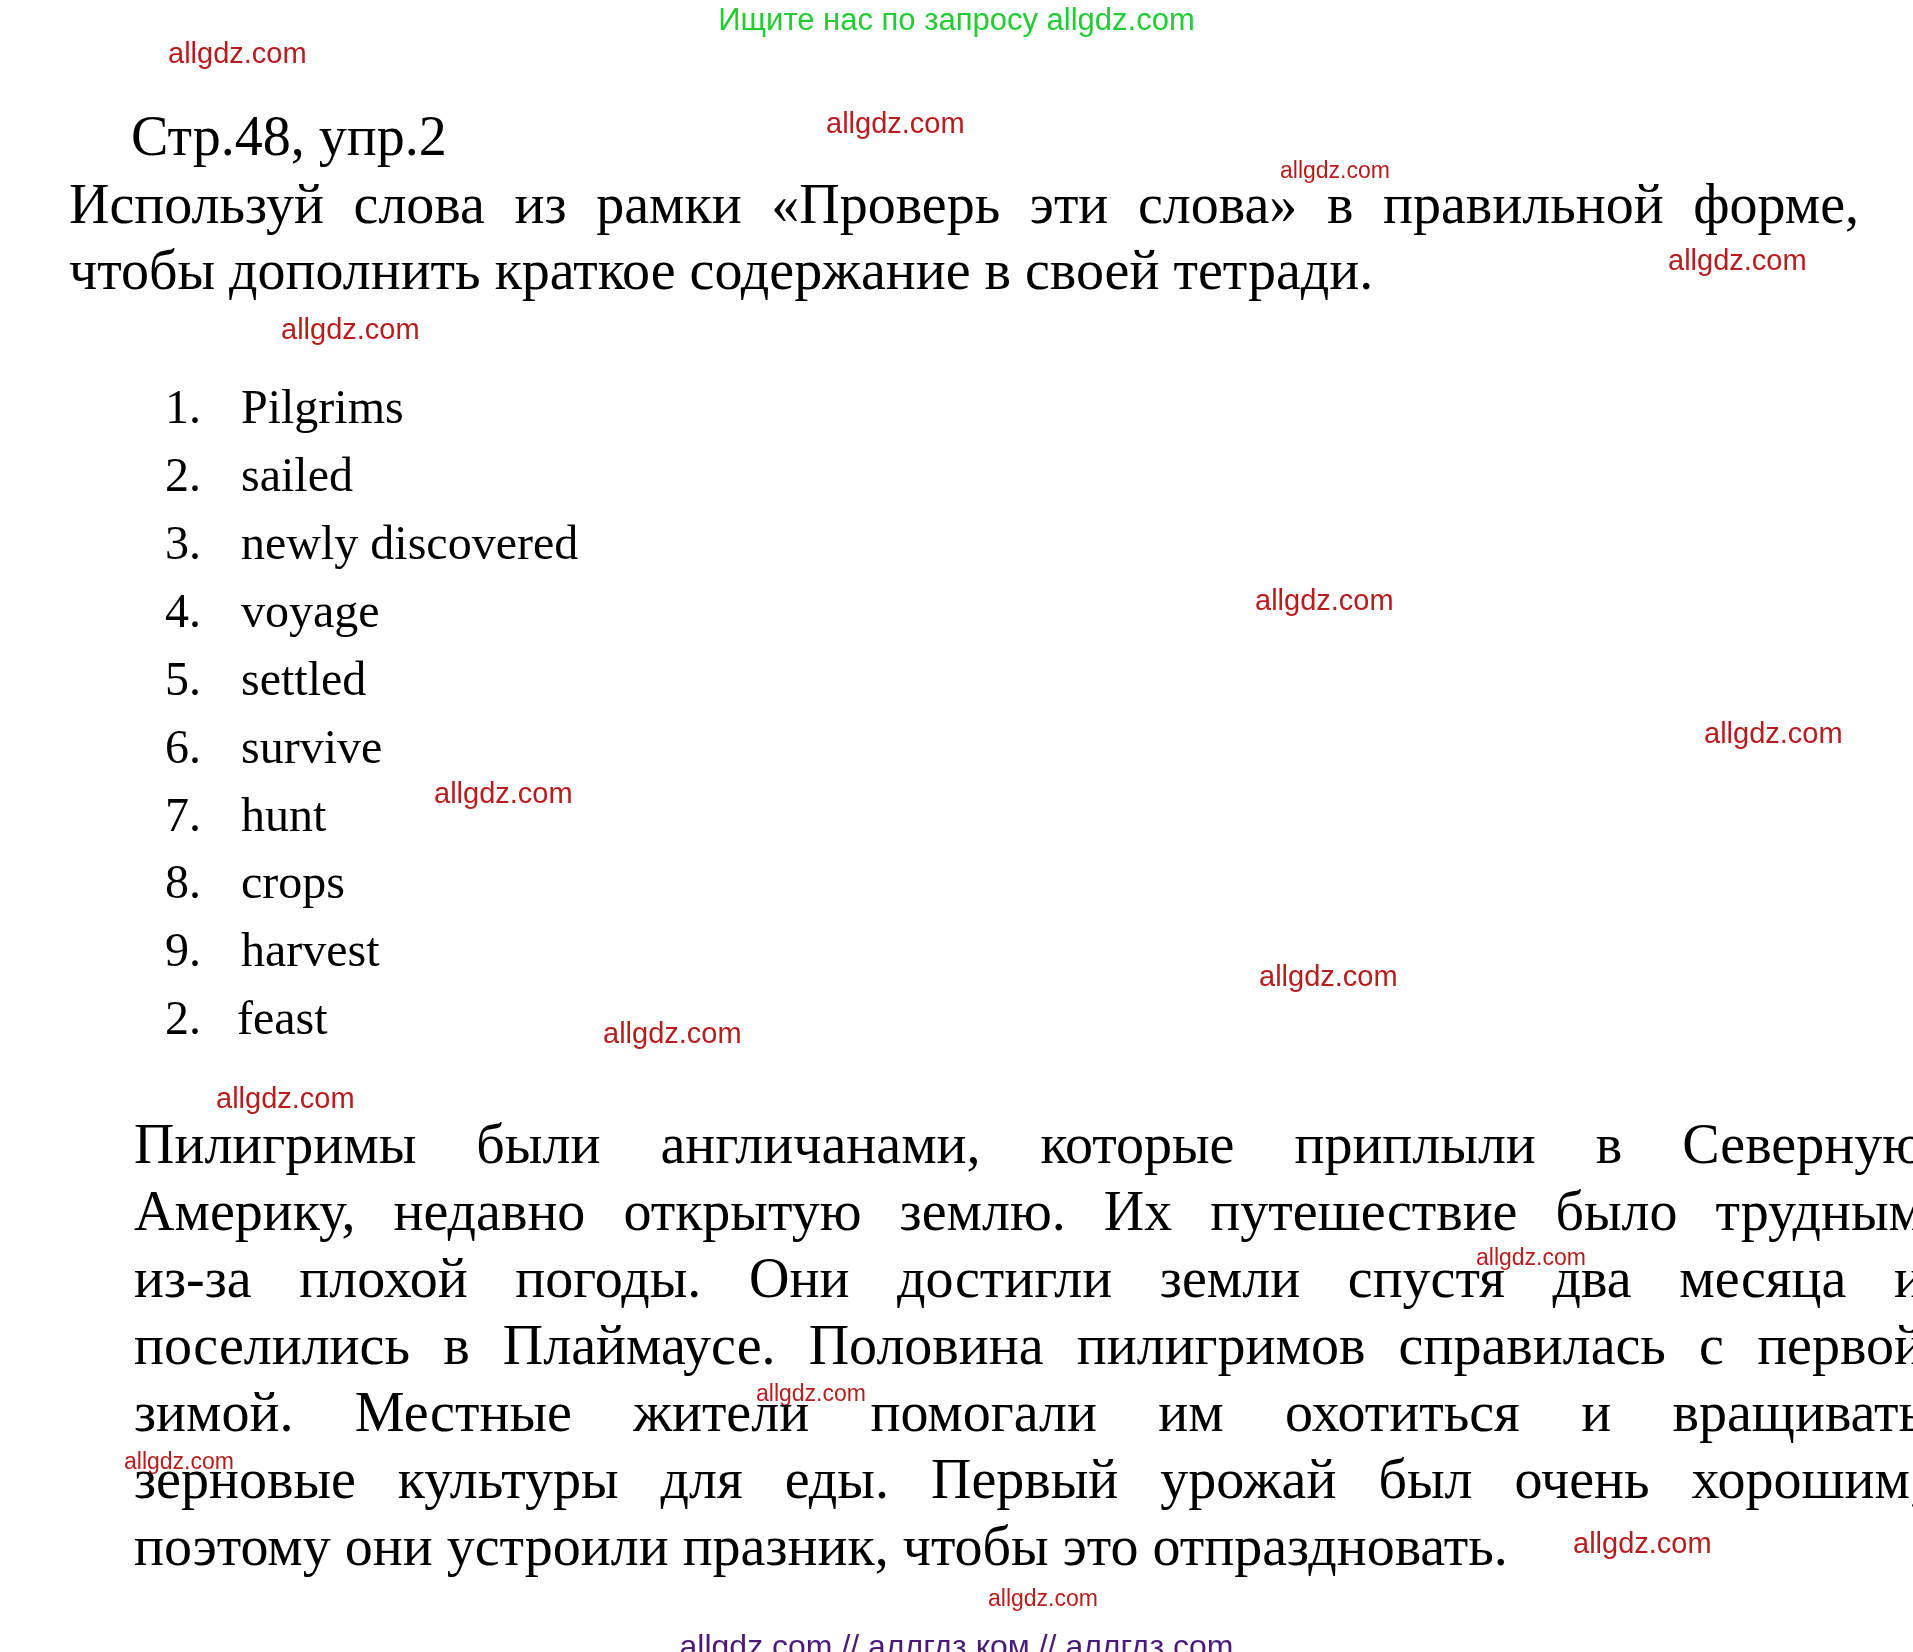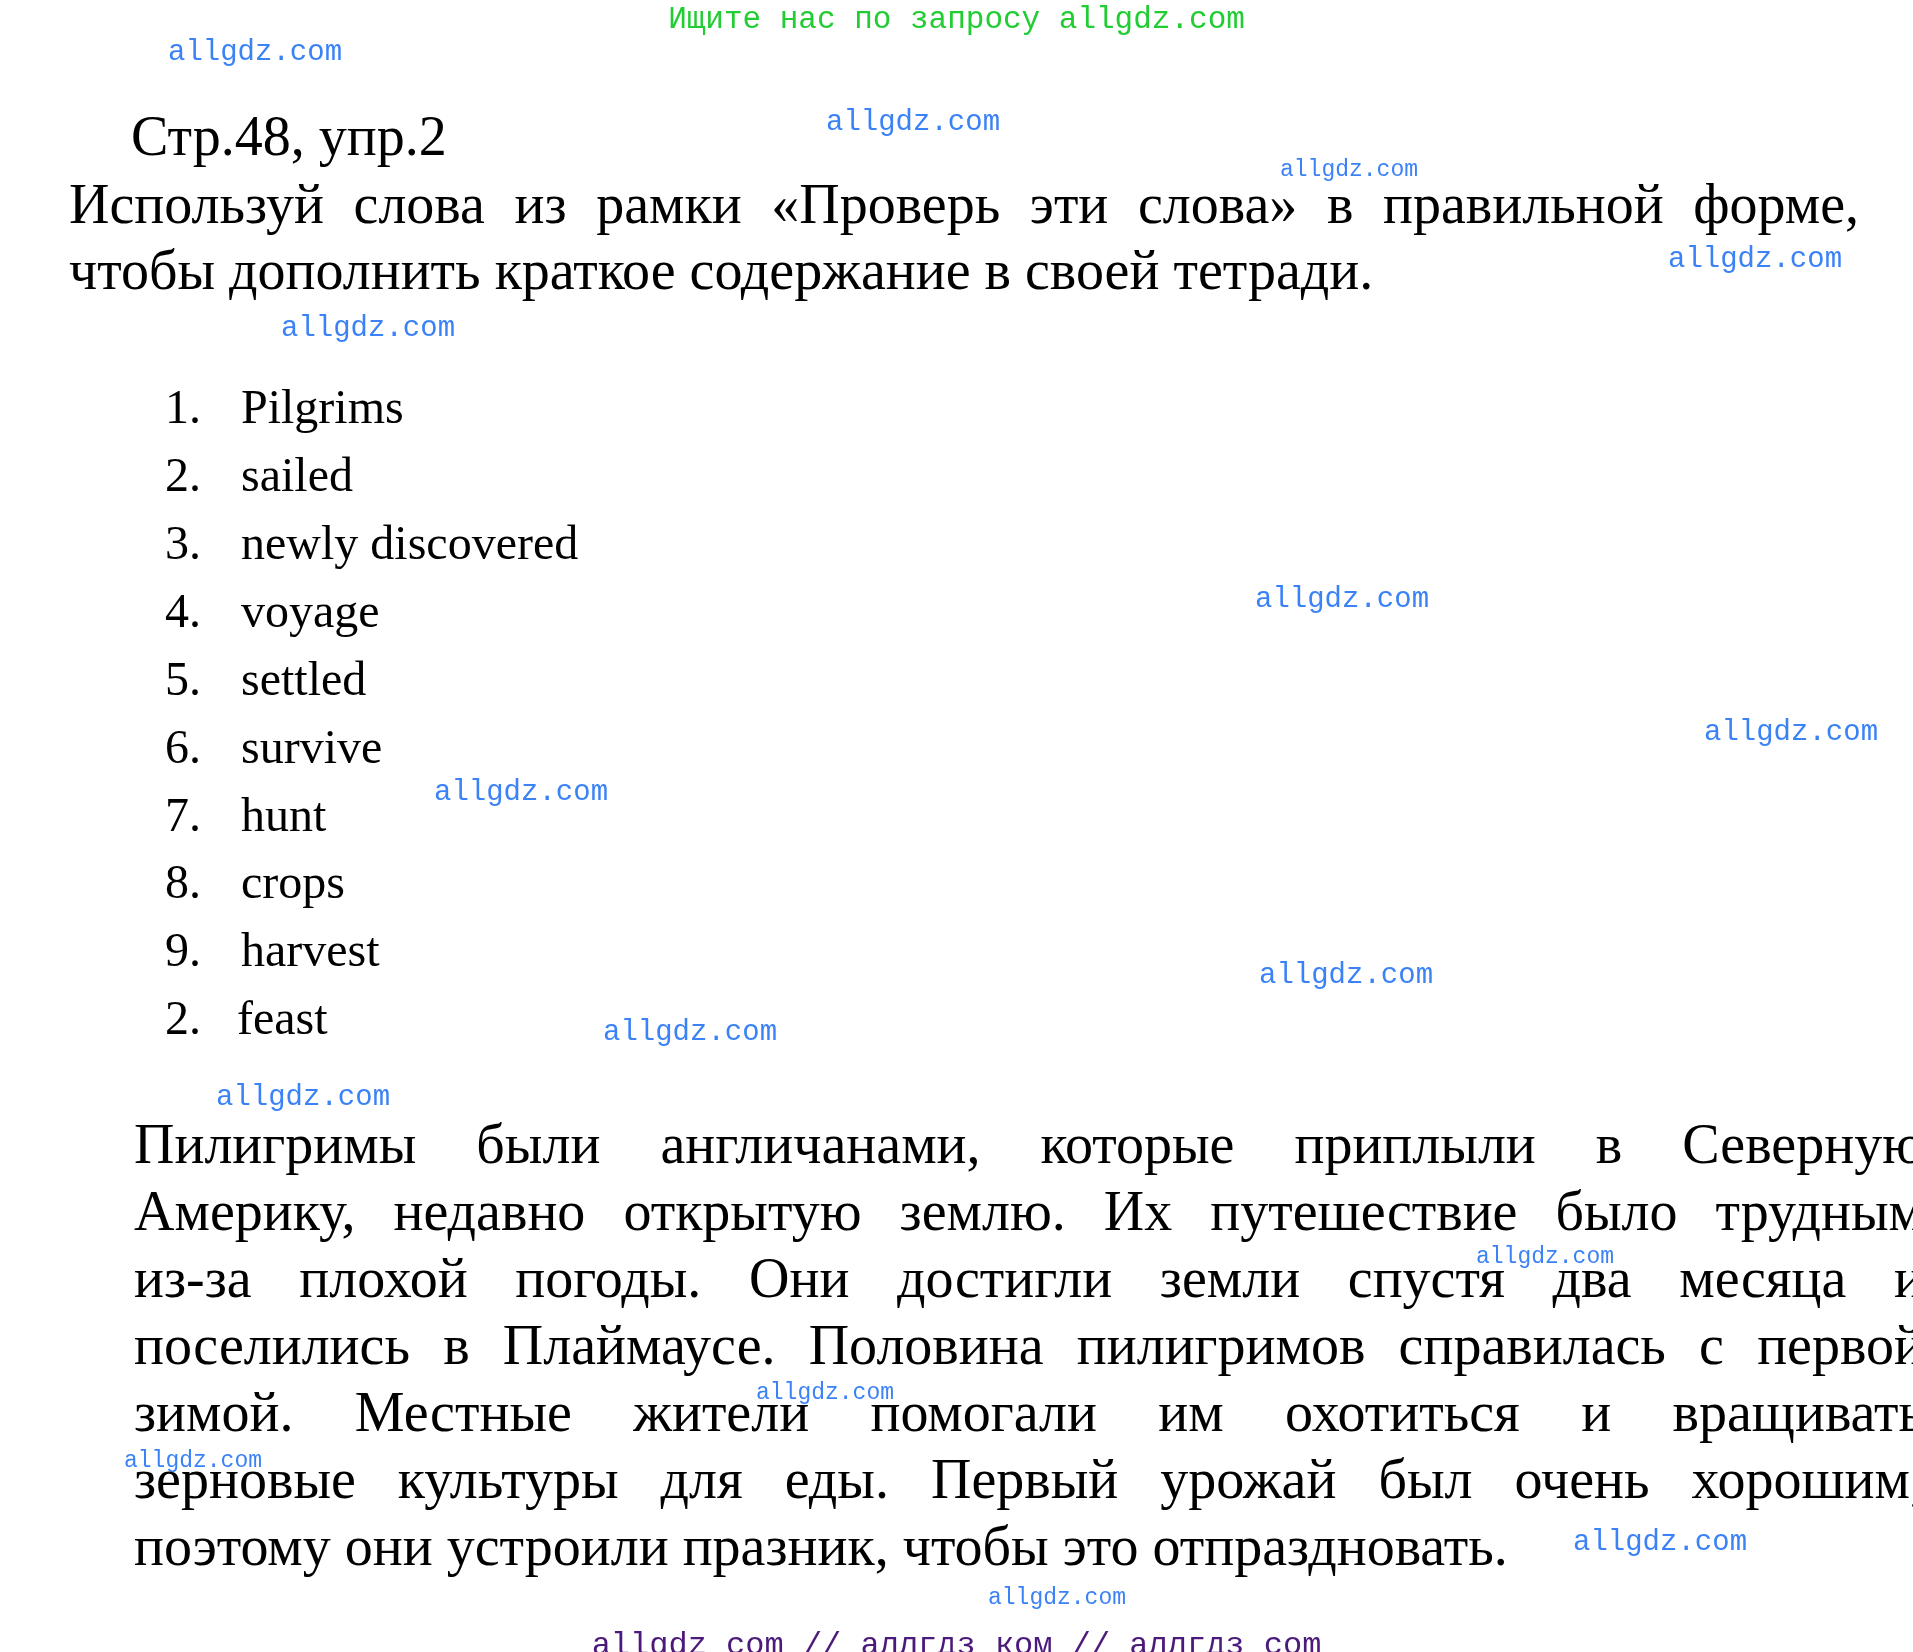--- a/index.html
+++ b/index.html
@@ -1,21 +1,21 @@
 <!DOCTYPE html>
 <html><head>
 <meta charset="utf-8">
 <style>
   html, body { margin:0; padding:0; background:#ffffff; }
   body { width:1913px; height:1652px; position:relative; overflow:hidden; }
   .abs { position:absolute; white-space:nowrap; }
   .serif { font-family:"Liberation Serif", "DejaVu Serif", serif; color:#000; }
-  .sans { font-family:Liberation Mono, monospace; }
+  .sans { font-family:Liberation Sans, sans-serif; }
   .top-banner { top:0; left:0; width:1913px; text-align:center; font-size:31px; line-height:40px; color:#22cc33; }
-  .wm { color:#3b82f6; font-size:29px; line-height:32px; }
+  .wm { color:#b91c1c; font-size:29px; line-height:32px; }
   .wm.small { font-size:23px; line-height:26px; }
   .title { left:83px; top:104px; font-size:56px; line-height:64px;margin-left:48px; }
   .instr-line { left:69px; width:1790px; font-size:56px; line-height:64px; text-align:justify; text-align-last:justify; white-space:normal; }
   .instr-line.last { text-align-last:left; }
   .list-item { left:165px; font-size:48px; line-height:64px; }
   .list-num { display:inline-block; width:76px; }
   .para-line { left:93px; width:1790px; font-size:56px; line-height:64px; text-align:justify; text-align-last:justify; white-space:normal;margin-left:41px; }
   .para-line.last { text-align-last:left; }
   .footer { top:1628px; left:0; width:1913px; text-align:center; font-size:32px; line-height:36px; color:#4b1a7a; }
 </style>

